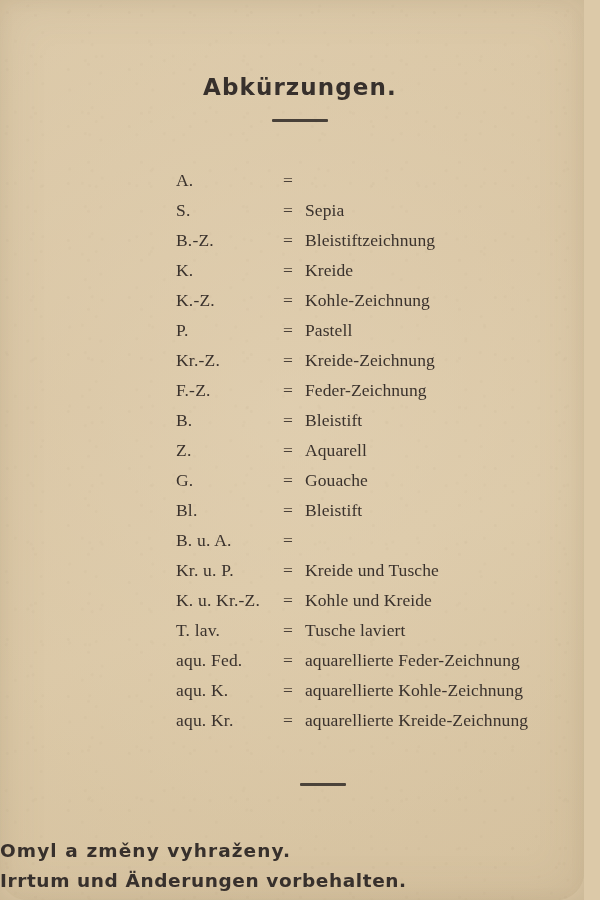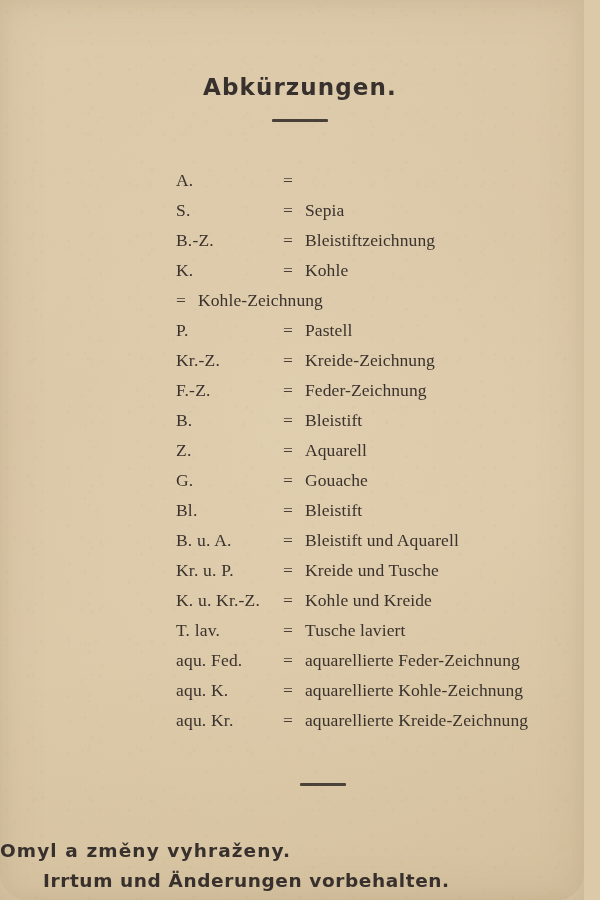--- a/index.html
+++ b/index.html
@@ -143,21 +143,20 @@
     letter-spacing: 1.1px;
   }
   .footer-cs {
     font-size: 18.5px;
     line-height: 30px;
   }
   .footer-de {
     font-size: 18.5px;
     line-height: 30px;
     letter-spacing: .6px;
-    padding-left: 43px;
   }
 </style>
 </head>
 <body>
 
 <div class="page">
   <div class="grain"></div>
   <div class="vignette"></div>
 
   <div class="content">
@@ -177,23 +176,24 @@
           <span class="abbr-long">Sepia</span>
         </div>
         <div class="abbr-row">
           <span class="abbr-short">B.-Z.</span>
           <span class="abbr-eq">=</span>
           <span class="abbr-long">Bleistiftzeichnung</span>
         </div>
         <div class="abbr-row">
           <span class="abbr-short">K.</span>
           <span class="abbr-eq">=</span>
-          <span class="abbr-long">Kohle</span>
-        </div>
-        <div class="abbr-row">
+          <span class="abbr-long">Kreide</span>
+        </div>
+        <div class="abbr-row">
+          <span class="abbr-short">K.-Z.</span>
           <span class="abbr-eq">=</span>
           <span class="abbr-long">Kohle-Zeichnung</span>
         </div>
         <div class="abbr-row">
           <span class="abbr-short">P.</span>
           <span class="abbr-eq">=</span>
           <span class="abbr-long">Pastell</span>
         </div>
         <div class="abbr-row">
           <span class="abbr-short">Kr.-Z.</span>
@@ -221,21 +221,20 @@
           <span class="abbr-long">Gouache</span>
         </div>
         <div class="abbr-row">
           <span class="abbr-short">Bl.</span>
           <span class="abbr-eq">=</span>
           <span class="abbr-long">Bleistift</span>
         </div>
         <div class="abbr-row">
           <span class="abbr-short">B. u. A.</span>
           <span class="abbr-eq">=</span>
-          <span class="abbr-long">Bleistift und Aquarell</span>
         </div>
         <div class="abbr-row">
           <span class="abbr-short">Kr. u. P.</span>
           <span class="abbr-eq">=</span>
           <span class="abbr-long">Kreide und Tusche</span>
         </div>
         <div class="abbr-row">
           <span class="abbr-short">K. u. Kr.-Z.</span>
           <span class="abbr-eq">=</span>
           <span class="abbr-long">Kohle und Kreide</span>

